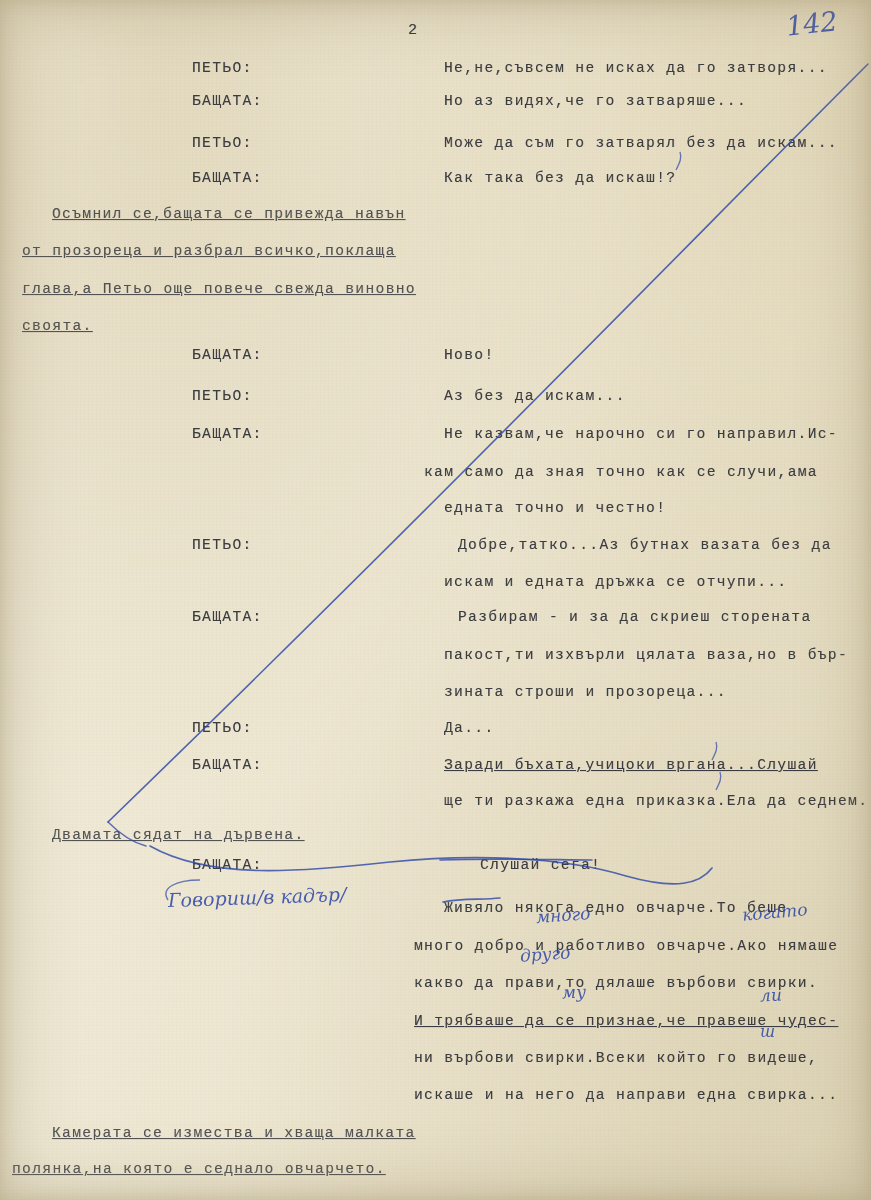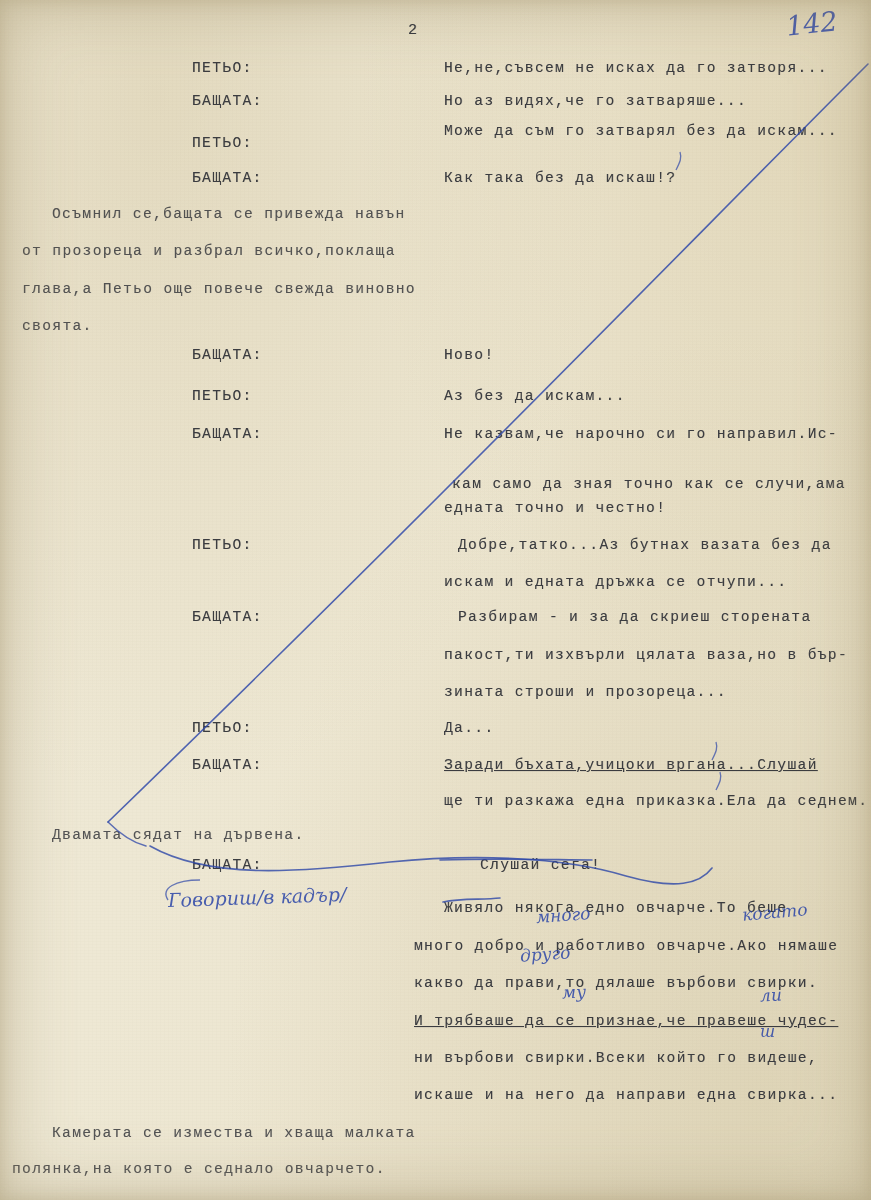--- a/index.html
+++ b/index.html
@@ -46,21 +46,21 @@
   .typed {
     position: absolute;
     color: #2d2f35;
     font-family: "Liberation Mono", monospace;
     font-size: 14.5px;
     letter-spacing: 1.4px;
     white-space: pre;
     text-shadow: 0.4px 0.3px 0 rgba(60,60,70,0.35);
     opacity: 0.92;
   }
-  .typed.faint { opacity: 0.80; }
+  .typed.faint { opacity: 0.80; text-decoration: underline; }
 
   #page-number {
     position: absolute;
     left: 408px;
     top: 22px;
     font-size: 15px;
     letter-spacing: 1px;
   }
 
   
@@ -88,34 +88,34 @@
 <div id="page">
 
   <div id="grain"></div>
 
   <div id="typed-layer">
       <div class="typed" style="left: 192px; top: 60px;">ПЕТЬО:</div>
       <div class="typed" style="left: 444px; top: 60px;">Не,не,съвсем не исках да го затворя...</div>
       <div class="typed" style="left: 192px; top: 93px;">БАЩАТА:</div>
       <div class="typed" style="left: 444px; top: 93px;">Но аз видях,че го затваряше...</div>
       <div class="typed" style="left: 192px; top: 135px;">ПЕТЬО:</div>
-      <div class="typed" style="left: 444px; top: 123px;">Може да съм го затварял без да искам...</div>
+      <div class="typed" style="left: 444px; top: 135px;">Може да съм го затварял без да искам...</div>
       <div class="typed" style="left: 192px; top: 170px;">БАЩАТА:</div>
       <div class="typed" style="left: 444px; top: 170px;">Как така без да искаш!?</div>
       <div class="typed faint" style="left: 52px; top: 206px;">Осъмнил се,бащата се привежда навън</div>
       <div class="typed faint" style="left: 22px; top: 243px;">от прозореца и разбрал всичко,поклаща</div>
       <div class="typed faint" style="left: 22px; top: 281px;">глава,а Петьо още повече свежда виновно</div>
       <div class="typed faint" style="left: 22px; top: 318px;">своята.</div>
       <div class="typed" style="left: 192px; top: 347px;">БАЩАТА:</div>
       <div class="typed" style="left: 444px; top: 347px;">Ново!</div>
       <div class="typed" style="left: 192px; top: 388px;">ПЕТЬО:</div>
       <div class="typed" style="left: 444px; top: 388px;">Аз без да искам...</div>
       <div class="typed" style="left: 192px; top: 426px;">БАЩАТА:</div>
       <div class="typed" style="left: 444px; top: 426px;">Не казвам,че нарочно си го направил.Ис-</div>
-      <div class="typed" style="left: 452px; top: 464px; margin-top: 12px;">кам само да зная точно как се случи,ама</div>
+      <div class="typed" style="left: 424px; top: 464px;">кам само да зная точно как се случи,ама</div>
       <div class="typed" style="left: 444px; top: 500px;">едната точно и честно!</div>
       <div class="typed" style="left: 192px; top: 537px;">ПЕТЬО:</div>
       <div class="typed" style="left: 458px; top: 537px; font-family: Liberation Mono, monospace;">Добре,татко...Аз бутнах вазата без да</div>
       <div class="typed" style="left: 444px; top: 574px;">искам и едната дръжка се отчупи...</div>
       <div class="typed" style="left: 192px; top: 609px;">БАЩАТА:</div>
       <div class="typed" style="left: 458px; top: 609px;">Разбирам - и за да скриеш сторената</div>
       <div class="typed" style="left: 444px; top: 647px;">пакост,ти изхвърли цялата ваза,но в бър-</div>
       <div class="typed" style="left: 444px; top: 684px;">зината строши и прозореца...</div>
       <div class="typed" style="left: 192px; top: 720px;">ПЕТЬО:</div>
       <div class="typed" style="left: 444px; top: 720px;">Да...</div>

